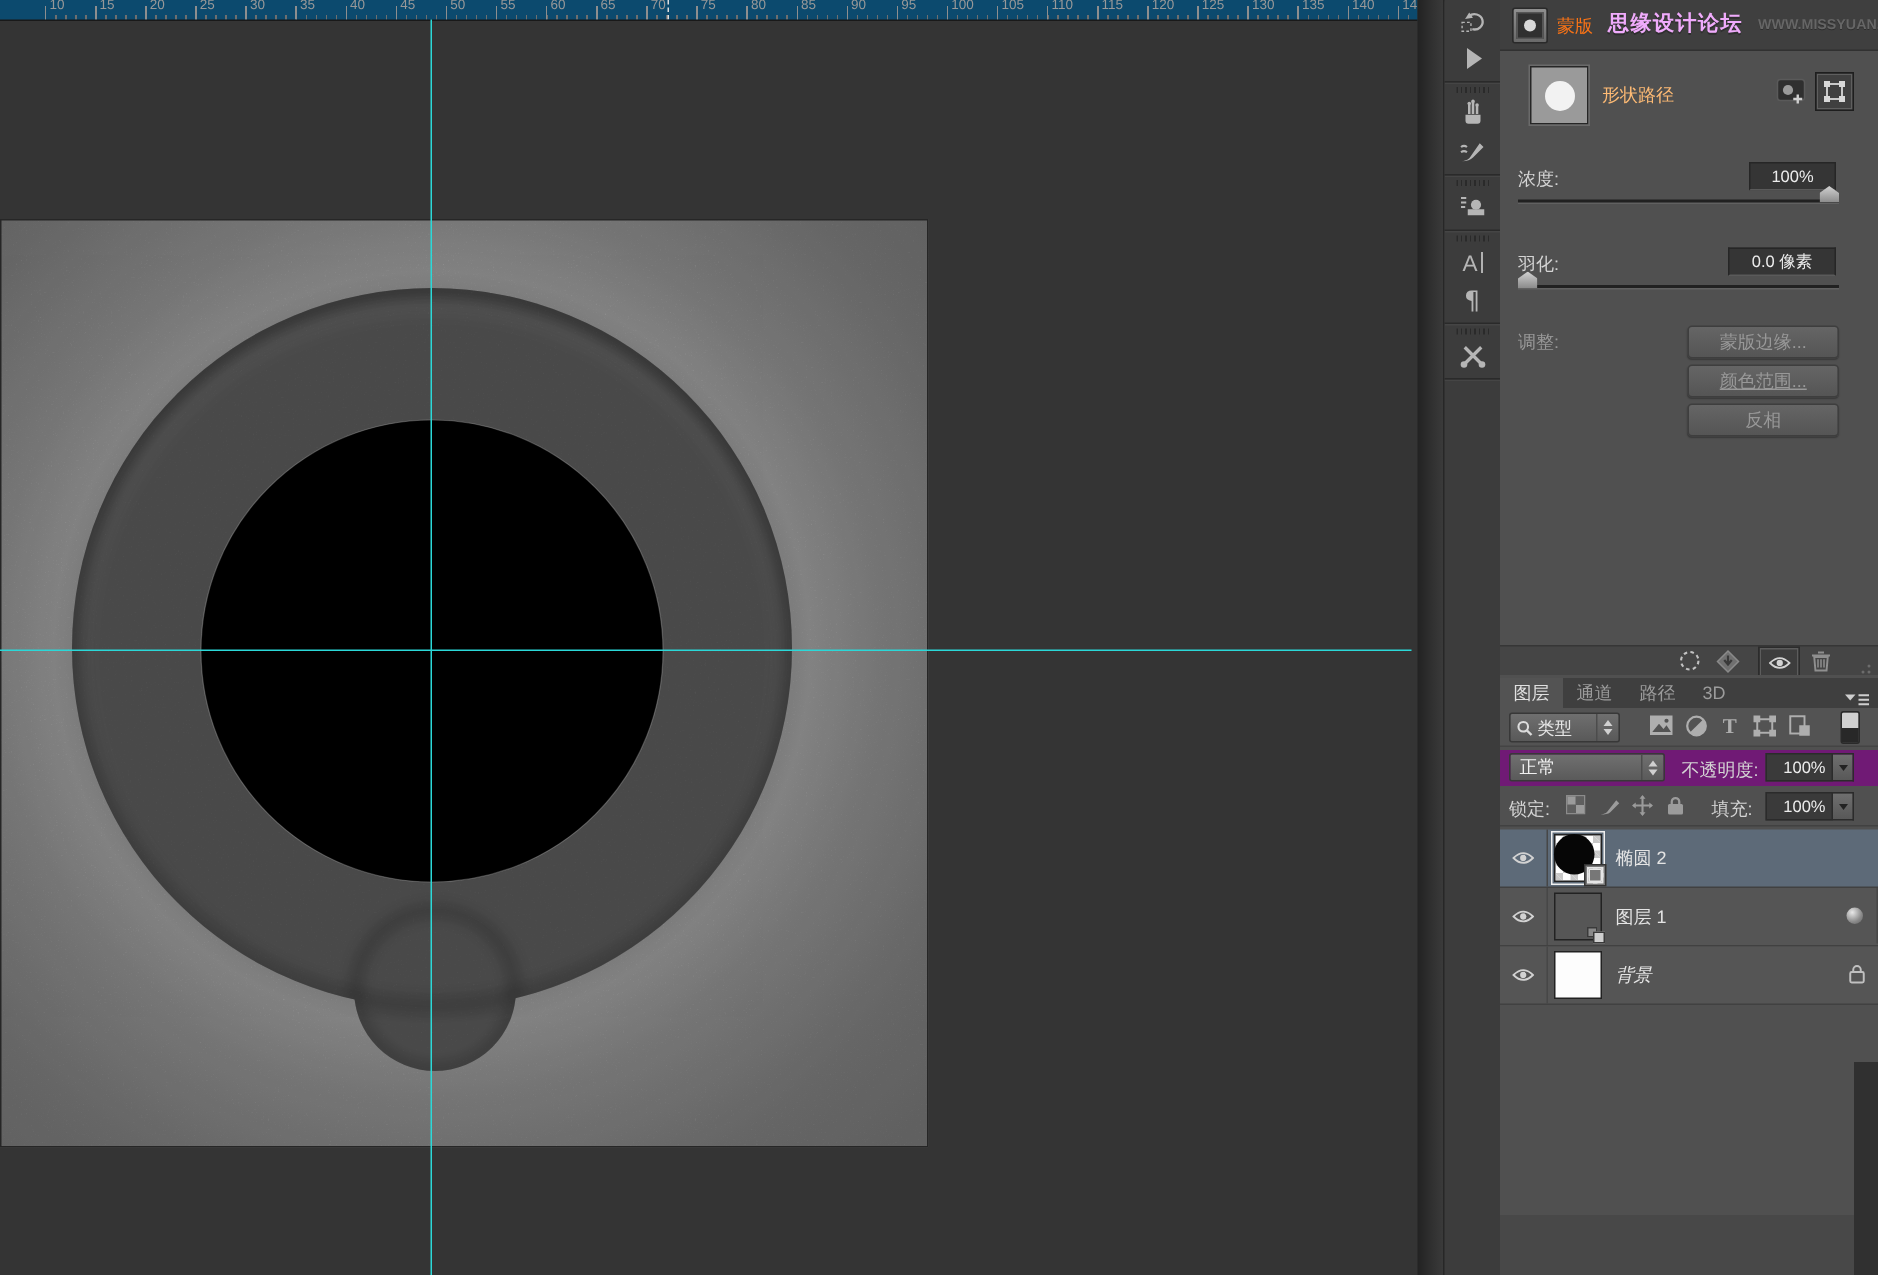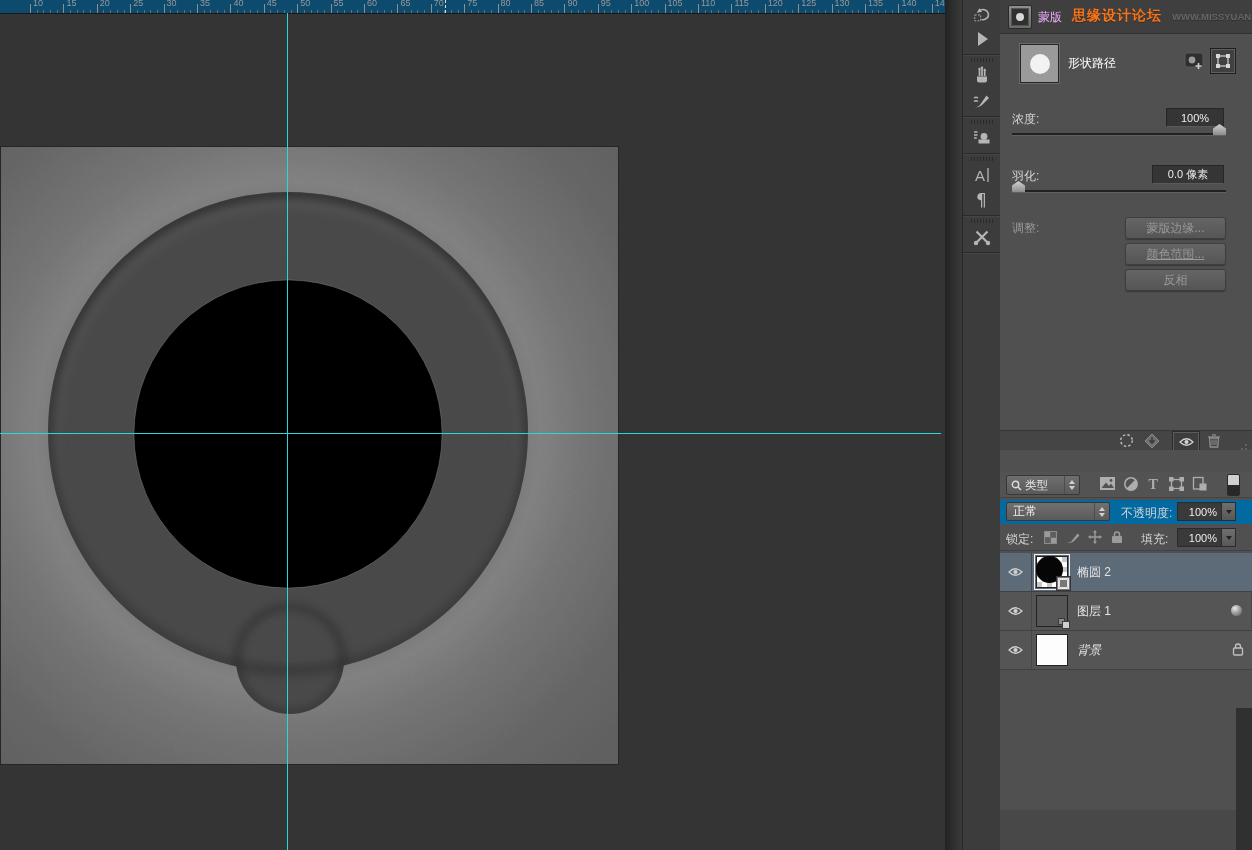--- a/index.html
+++ b/index.html
@@ -22,26 +22,26 @@
   .dock-group{border-bottom:1px solid #2a2a2a;box-shadow:0 1px 0 rgba(255,255,255,0.05);padding:1px 0 3px 0;}
   .dock-grip{height:4px;margin:2px 8px 1px 8px;background:repeating-linear-gradient(90deg,#2a2a2a 0 1px,transparent 1px 3px);}
   .dock-btn{width:38px;height:25px;display:flex;align-items:center;justify-content:center;}
   
   .right-col{position:absolute;left:1000px;top:0;width:252px;height:850px;background:#505050;}
   .mask-panel{position:absolute;left:0;top:0;width:252px;height:450px;background:#505050;}
   .mask-header{position:absolute;left:0;top:0;width:252px;height:33px;background:#3f3f3f;border-bottom:1px solid #313131;}
   .mask-hdr-icon{position:absolute;left:8px;top:5px;width:22px;height:22px;background:linear-gradient(#8f8f8f,#6a6a6a);border:1px solid #2a2a2a;border-radius:2px;display:flex;align-items:center;justify-content:center;}
   .mask-hdr-icon .inner{width:16px;height:16px;background:#303030;border:1px solid #555;display:flex;align-items:center;justify-content:center;}
   .mask-hdr-icon .dot{width:8px;height:8px;border-radius:50%;background:#d8d8d8;}
-  .mask-tab-label{position:absolute;left:38px;top:9px;font-size:12px;color:#f0abfc;}
-  .wm-title{position:absolute;left:72px;top:7px;font-size:14px;font-weight:bold;color:#f97316;letter-spacing:1px;text-shadow:0 1px 0 #2e2e2e;}
+  .mask-tab-label{position:absolute;left:38px;top:9px;font-size:12px;color:#f97316;}
+  .wm-title{position:absolute;left:72px;top:7px;font-size:14px;font-weight:bold;color:#f0abfc;letter-spacing:1px;text-shadow:0 1px 0 #2e2e2e;}
   .wm-url{position:absolute;left:172px;top:11px;font-size:9.5px;font-weight:bold;color:#666;text-shadow:0 1px 0 #2e2e2e;}
   .shape-thumb{position:absolute;left:20px;top:44px;width:37px;height:37px;background:#9a9a9a;border:1px solid #262626;outline:1px solid #6a6a6a;display:flex;align-items:center;justify-content:center;}
   .shape-thumb .dot{width:20px;height:20px;border-radius:50%;background:#f2f2f2;}
-  .shape-label{position:absolute;left:68px;top:55px;font-size:12px;color:#ffffff;}
+  .shape-label{position:absolute;left:68px;top:55px;font-size:12px;color:#fdba74;}
   .addmask-icon{position:absolute;left:184px;top:52px;}
   .vecmask-btn{position:absolute;left:210px;top:48px;width:24px;height:24px;background:#404040;border:1px solid #1e1e1e;box-shadow:inset 0 0 0 1px #5f5f5f;display:flex;align-items:center;justify-content:center;}
   .fld-label{position:absolute;font-size:12px;color:#d4d4d4;}
   .val-box{position:absolute;height:17px;background:#353535;border:1px solid #262626;border-bottom-color:#5a5a5a;color:#ececec;font-size:11px;display:flex;align-items:center;justify-content:center;padding:0 5px;}
   .slider-track{position:absolute;height:2px;background:#212121;box-shadow:0 1px 0 rgba(255,255,255,0.10);}
   .slider-thumb{position:absolute;top:-9px;width:13px;height:11px;background:linear-gradient(#d2d2d2,#8b8b8b);border:0;clip-path:polygon(50% 0,100% 42%,100% 100%,0 100%,0 42%);}
   .ps-btn{position:absolute;left:125px;width:99px;height:20px;background:linear-gradient(#656565,#555);border:1px solid #3e3e3e;border-radius:3px;box-shadow:0 1px 1px rgba(0,0,0,0.3);color:#989898;font-size:12px;display:flex;align-items:center;justify-content:center;}
   .mask-footer{position:absolute;left:0;top:430px;width:252px;height:20px;background:#454545;border-top:1px solid #363636;}
   .mf-ic{position:absolute;top:2px;}
   .eye-btn{position:absolute;left:172px;top:0px;width:26px;height:19px;background:#3d3d3d;border:1px solid #2c2c2c;box-shadow:inset 0 0 0 1px #5c5c5c;display:flex;align-items:center;justify-content:center;}
@@ -51,21 +51,21 @@
   .tab{height:20px;padding:0 9px;font-size:12px;color:#9c9c9c;display:flex;align-items:center;}
   .tab.active{background:#535353;color:#e0e0e0;}
   .panel-menu{position:absolute;right:6px;top:7px;}
   .filter-row{position:absolute;left:0;top:22px;width:252px;height:25px;background:#535353;border-bottom:1px solid #444;display:flex;align-items:center;}
   .type-dd{position:absolute;left:6px;top:3px;width:72px;height:18px;background:linear-gradient(#6f6f6f,#595959);border:1px solid #383838;border-radius:2px;display:flex;align-items:center;font-size:11.5px;color:#e6e6e6;}
   .type-dd .udarrows{margin-left:auto;padding:0 4px;border-left:1px solid #4c4c4c;height:100%;display:flex;flex-direction:column;justify-content:center;gap:2px;}
   .tri-up{width:0;height:0;border-left:3.5px solid transparent;border-right:3.5px solid transparent;border-bottom:4px solid #d0d0d0;}
   .tri-dn{width:0;height:0;border-left:3.5px solid transparent;border-right:3.5px solid transparent;border-top:4px solid #d0d0d0;}
   .f-ic{position:absolute;top:4px;}
   .toggle{position:absolute;left:227px;top:2px;width:11px;height:20px;border:1px solid #2a2a2a;background:linear-gradient(#d0d0d0 0 50%,#282828 50% 100%);border-radius:2px;}
-  .blend-row{position:absolute;left:0;top:50px;width:252px;height:24px;background:#0369a1;display:flex;align-items:center;}
+  .blend-row{position:absolute;left:0;top:50px;width:252px;height:24px;background:#701a75;display:flex;align-items:center;}
   .blend-dd{position:absolute;left:6px;top:2px;width:104px;height:19px;background:linear-gradient(#707070,#5a5a5a);border:1px solid #383838;border-radius:2px;display:flex;align-items:center;font-size:12px;color:#efefef;padding-left:6px;box-sizing:border-box;}
   .blend-dd .udarrows{margin-left:auto;padding:0 4px;border-left:1px solid #4c4c4c;height:100%;display:flex;flex-direction:column;justify-content:center;gap:2px;}
   .inline-label{font-size:12px;color:#d4d4d4;}
   .combo{position:absolute;display:flex;}
   .combo .val{width:39px;height:17px;background:#3a3a3a;border:1px solid #2b2b2b;color:#ececec;font-size:11px;display:flex;align-items:center;justify-content:flex-end;padding-right:4px;}
   .combo .arr{width:14px;height:19px;background:linear-gradient(#6f6f6f,#585858);border:1px solid #2b2b2b;border-left:none;box-sizing:border-box;display:flex;align-items:center;justify-content:center;}
   .arr .t{width:0;height:0;border-left:3.5px solid transparent;border-right:3.5px solid transparent;border-top:4px solid #222;}
   .lock-row{position:absolute;left:0;top:76px;width:252px;height:24px;background:#505050;border-bottom:1px solid #414141;}
   .lk-ic{position:absolute;top:4px;}
   .layer-list{position:absolute;left:0;top:103px;width:252px;}
@@ -336,20 +336,32 @@
           <svg width="10" height="10" viewBox="0 0 10 10">
               <circle cx="8" cy="2" r="1" fill="#6c6c6c"></circle>
               <circle cx="8" cy="6" r="1" fill="#6c6c6c"></circle>
               <circle cx="4" cy="6" r="1" fill="#6c6c6c"></circle>
             </svg>
         </div>
       </div>
     </div>
 
     <div class="layers-panel">
+      <div class="tab-bar">
+        <div class="tab active">图层</div>
+        <div class="tab">通道</div>
+        <div class="tab">路径</div>
+        <div class="tab">3D</div>
+        <div class="panel-menu">
+          <svg width="16" height="10" viewBox="0 0 16 10">
+              <path d="M0 1 l3.5 4 3.5 -4 Z" fill="#cfcfcf"></path>
+              <path d="M9 1.5 h7 M9 4.5 h7 M9 7.5 h7" stroke="#cfcfcf" stroke-width="1.2"></path>
+            </svg>
+        </div>
+      </div>
 
       <div class="filter-row">
         <div class="type-dd">
           <svg style="margin:0 3px 0 4px;" width="11" height="11" viewBox="0 0 11 11">
               <circle cx="4.5" cy="4.5" r="3.2" fill="none" stroke="#dcdcdc" stroke-width="1.4"></circle>
               <line x1="7" y1="7" x2="10" y2="10" stroke="#dcdcdc" stroke-width="1.6"></line>
             </svg>
           <span>类型</span>
           <div class="udarrows">
               <div class="tri-up"></div>

